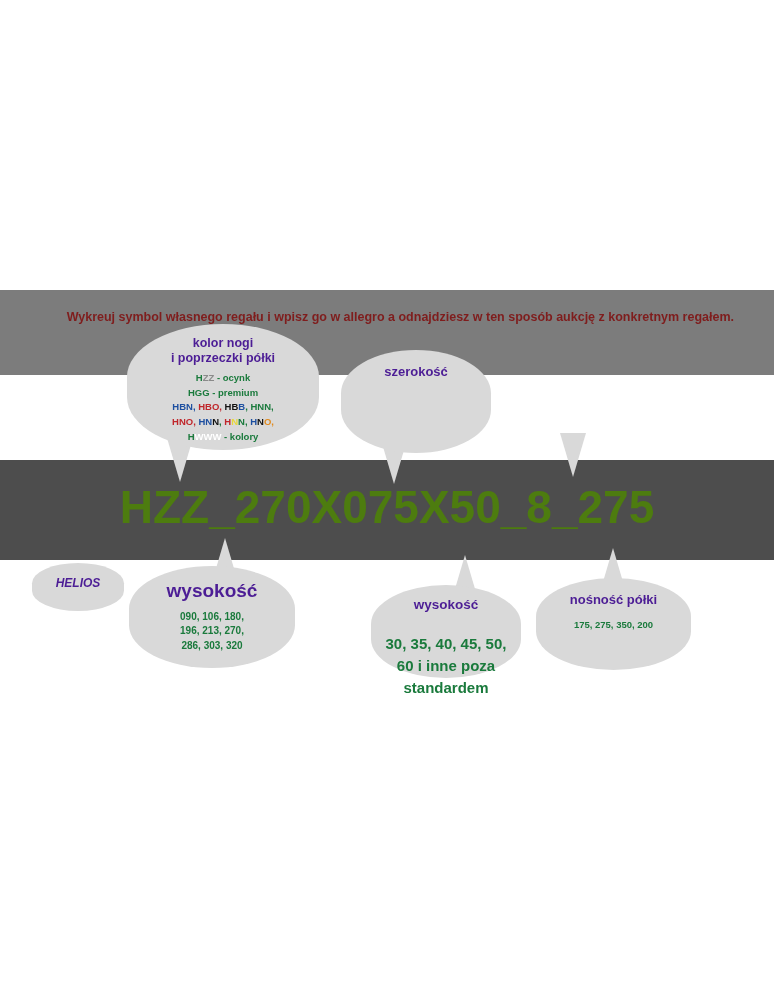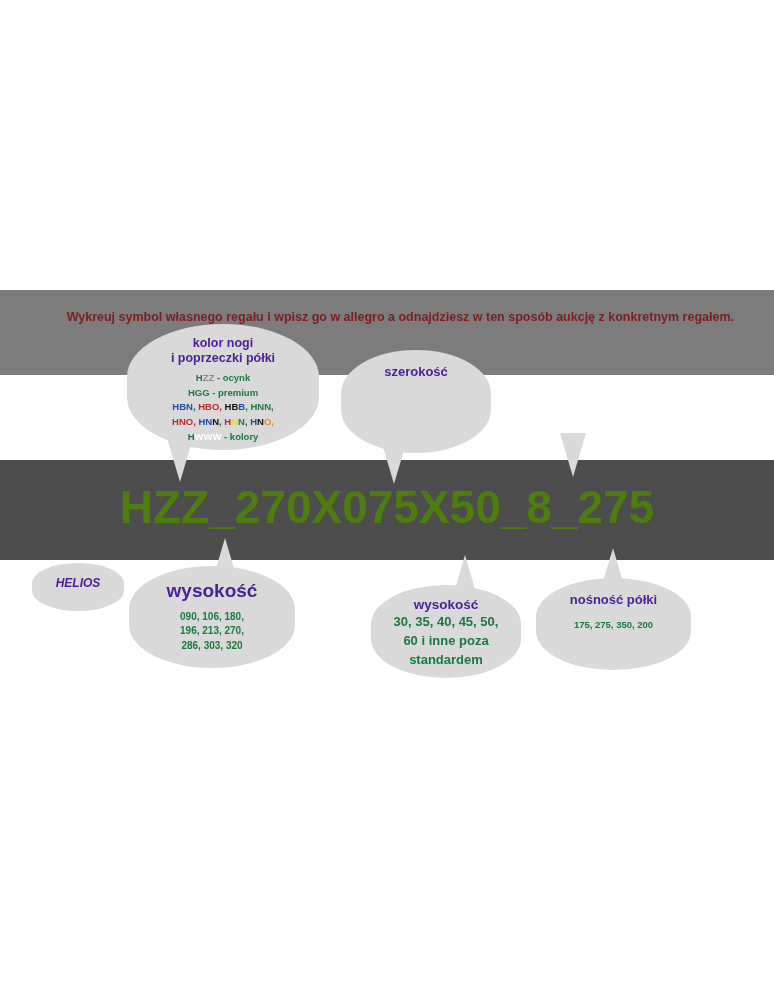--- a/index.html
+++ b/index.html
@@ -151,21 +151,21 @@
     padding: 14px 12px 0 12px;
   }
   #bubble-wysokosc .b-title { font-size: 19px; }
   #bubble-wysokosc .b-body  { font-size: 10px; margin-top: 7px; }
 
   #bubble-glebokosc {
     left: 371px; top: 295px; width: 150px; height: 93px;
     padding: 12px 12px 0 12px;
   }
   #bubble-glebokosc .b-title { font-size: 13.5px; }
-  #bubble-glebokosc .b-body  { font-size: 13px; margin-top: 0; }
+  #bubble-glebokosc .b-body  { font-size: 15px; margin-top: 20px; }
 
   #bubble-nosnosc {
     left: 536px; top: 288px; width: 155px; height: 92px;
     padding: 14px 10px 0 10px;
   }
   #bubble-nosnosc .b-title { font-size: 13px; }
   #bubble-nosnosc .b-body  { font-size: 9.5px; margin-top: 10px; }
 
   
   #tail-kolor-nogi { left: 167px; top: 148px; }

